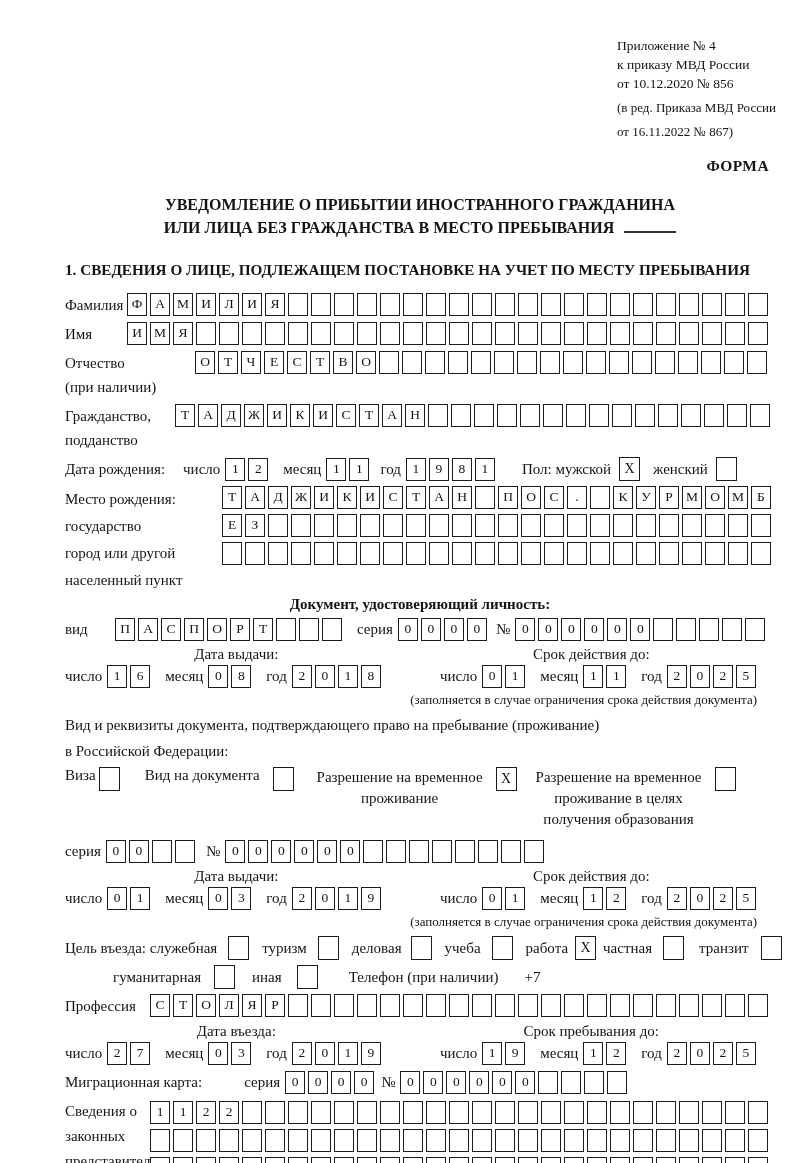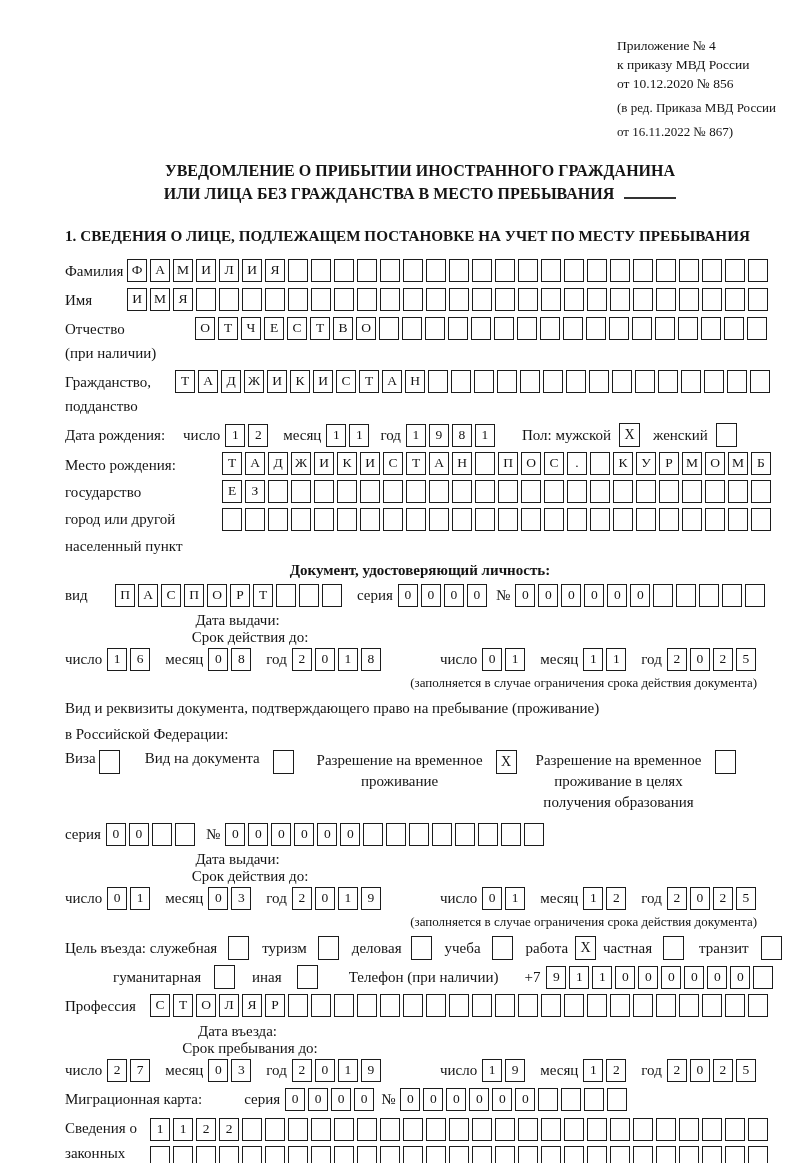--- a/index.html
+++ b/index.html
@@ -35,21 +35,21 @@
     border:1.6px solid #1c1c1c;margin-right:3px;background:#fff;
     text-align:center;font-size:13.5px;line-height:20px;vertical-align:middle;
   }
   .cbx{
     box-sizing:border-box;display:inline-block;width:21px;height:24px;
     border:1.6px solid #1c1c1c;margin:0 3px;background:#fff;
     text-align:center;font-size:14px;line-height:21px;vertical-align:middle;
   }
 
   
-  .dhead{display:flex;font-size:15px;margin:2px 0 2px 0;flex-direction:column;}
+  .dhead{display:flex;font-size:15px;margin:2px 0 2px 0;}
   .dh-left{width:345px;text-align:center;}
   .dh-right{width:370px;text-align:center;}
   .dgroup{display:inline-flex;align-items:center;flex:none;}
   .dgl{width:345px;}
   .dlabel{font-size:15px;margin-right:5px;}
   .dlabel.m{margin-left:12px;}
   .note{font-size:13px;text-align:right;padding-right:18px;margin:-1px 0 6px 0;}
 
   .para{font-size:15px;line-height:23px;margin-bottom:3px;}
 
@@ -70,20 +70,21 @@
 <div class="page">
 
   <div class="annex">
     <div>Приложение № 4</div>
     <div>к приказу МВД России</div>
     <div>от 10.12.2020 № 856</div>
     <div class="amend">(в ред. Приказа МВД России</div>
     <div class="amend">от 16.11.2022 № 867)</div>
   </div>
 
+  <div class="forma">ФОРМА</div>
 
   <div class="title">
     <div>УВЕДОМЛЕНИЕ О ПРИБЫТИИ ИНОСТРАННОГО ГРАЖДАНИНА</div>
     <div><span>ИЛИ ЛИЦА БЕЗ ГРАЖДАНСТВА В МЕСТО ПРЕБЫВАНИЯ</span><span class="blank-line"></span></div>
   </div>
 
   <div class="sect">1. СВЕДЕНИЯ О ЛИЦЕ, ПОДЛЕЖАЩЕМ ПОСТАНОВКЕ НА УЧЕТ ПО МЕСТУ ПРЕБЫВАНИЯ</div>
 
   <div class="formbody">
 
@@ -245,21 +246,20 @@
       <span style="margin-left:10px;"><span class="cbx"></span></span>
     </div>
 
     <div class="frow indent48" style="align-items:center;">
       <span class="flabel">гуманитарная</span>
       <span style="margin-left:10px;"><span class="cbx"></span></span>
       <span class="flabel" style="margin-left:14px;">иная</span>
       <span style="margin-left:12px;"><span class="cbx"></span></span>
       <span class="flabel" style="margin-left:28px;">Телефон (при наличии)</span>
       <span class="flabel" style="margin-left:26px;margin-right:6px;">+7</span>
-      <span class="cells"><span class="cell">9</span><span class="cell">1</span><span class="cell">1</span><span class="cell">0</span><span class="cell">0</span><span class="cell">0</span><span class="cell">0</span><span class="cell">0</span><span class="cell">0</span><span class="cell"></span></span>
     </div>
 
     <div class="frow">
       <span class="flabel w85">Профессия</span>
       <span class="cells"><span class="cell">С</span><span class="cell">Т</span><span class="cell">О</span><span class="cell">Л</span><span class="cell">Я</span><span class="cell">Р</span><span class="cell"></span><span class="cell"></span><span class="cell"></span><span class="cell"></span><span class="cell"></span><span class="cell"></span><span class="cell"></span><span class="cell"></span><span class="cell"></span><span class="cell"></span><span class="cell"></span><span class="cell"></span><span class="cell"></span><span class="cell"></span><span class="cell"></span><span class="cell"></span><span class="cell"></span><span class="cell"></span><span class="cell"></span><span class="cell"></span><span class="cell"></span></span>
     </div>
 
     <div class="dhead">
       <span class="dh-left">Дата въезда:</span>
       <span class="dh-right">Срок пребывания до:</span>

